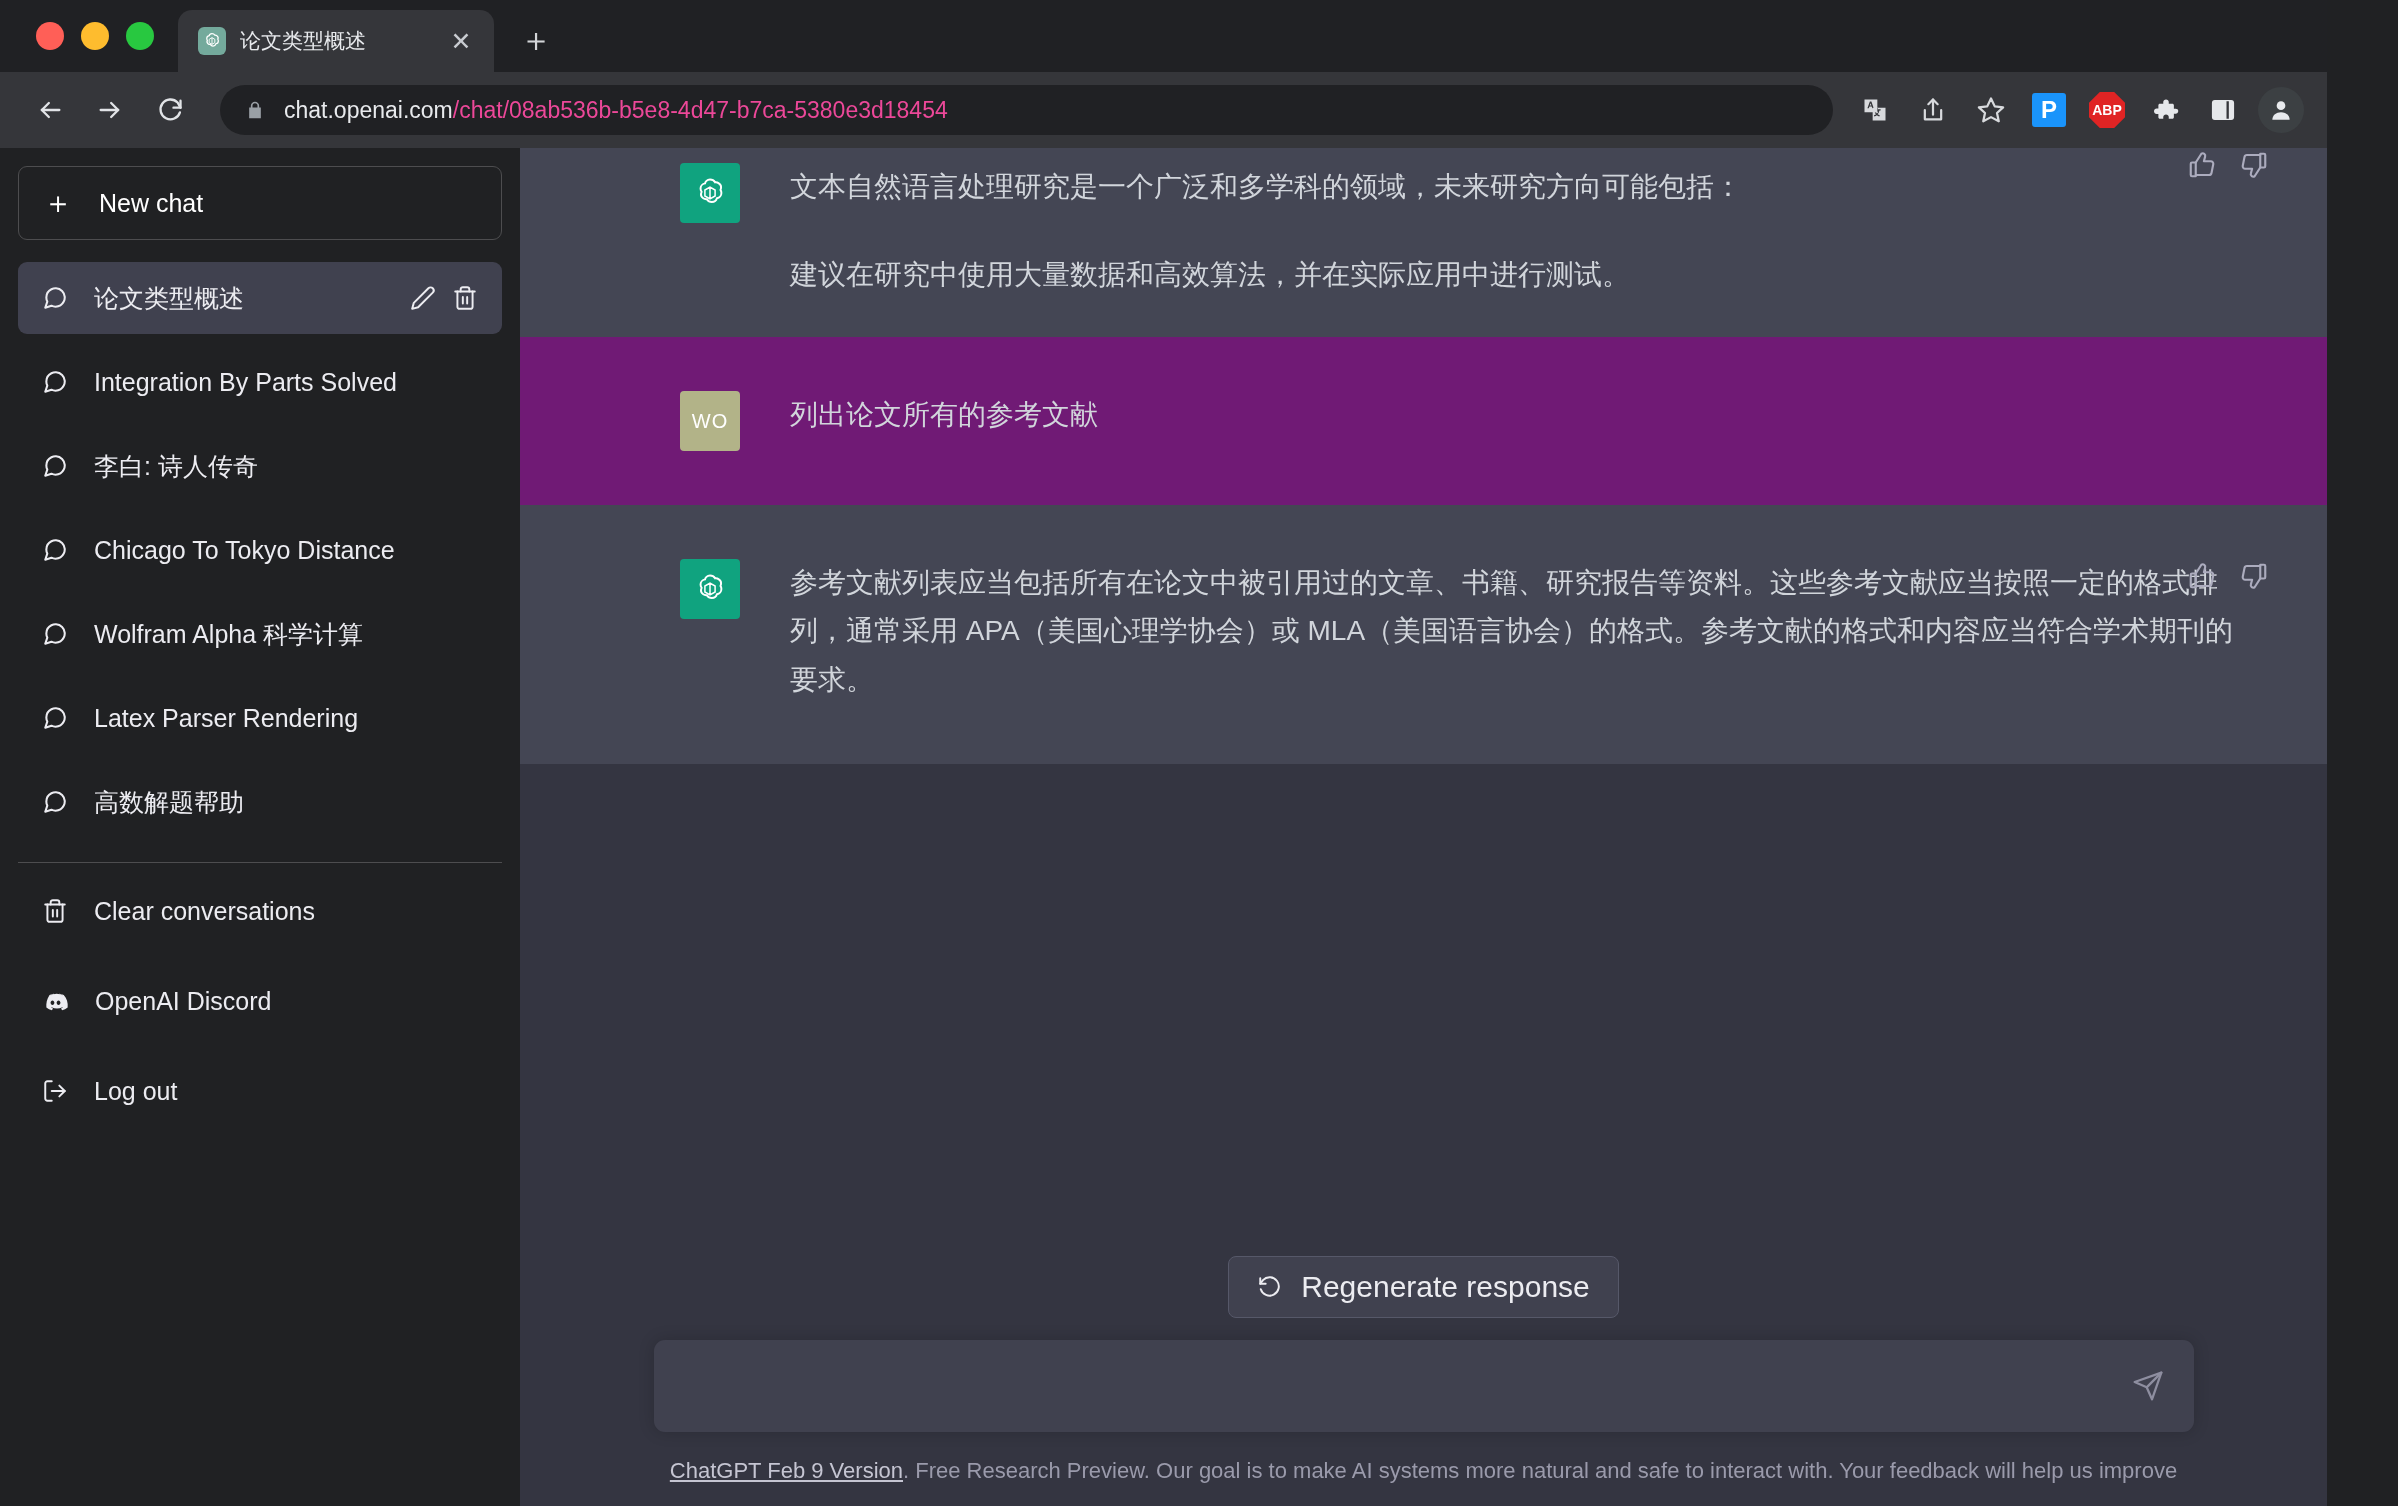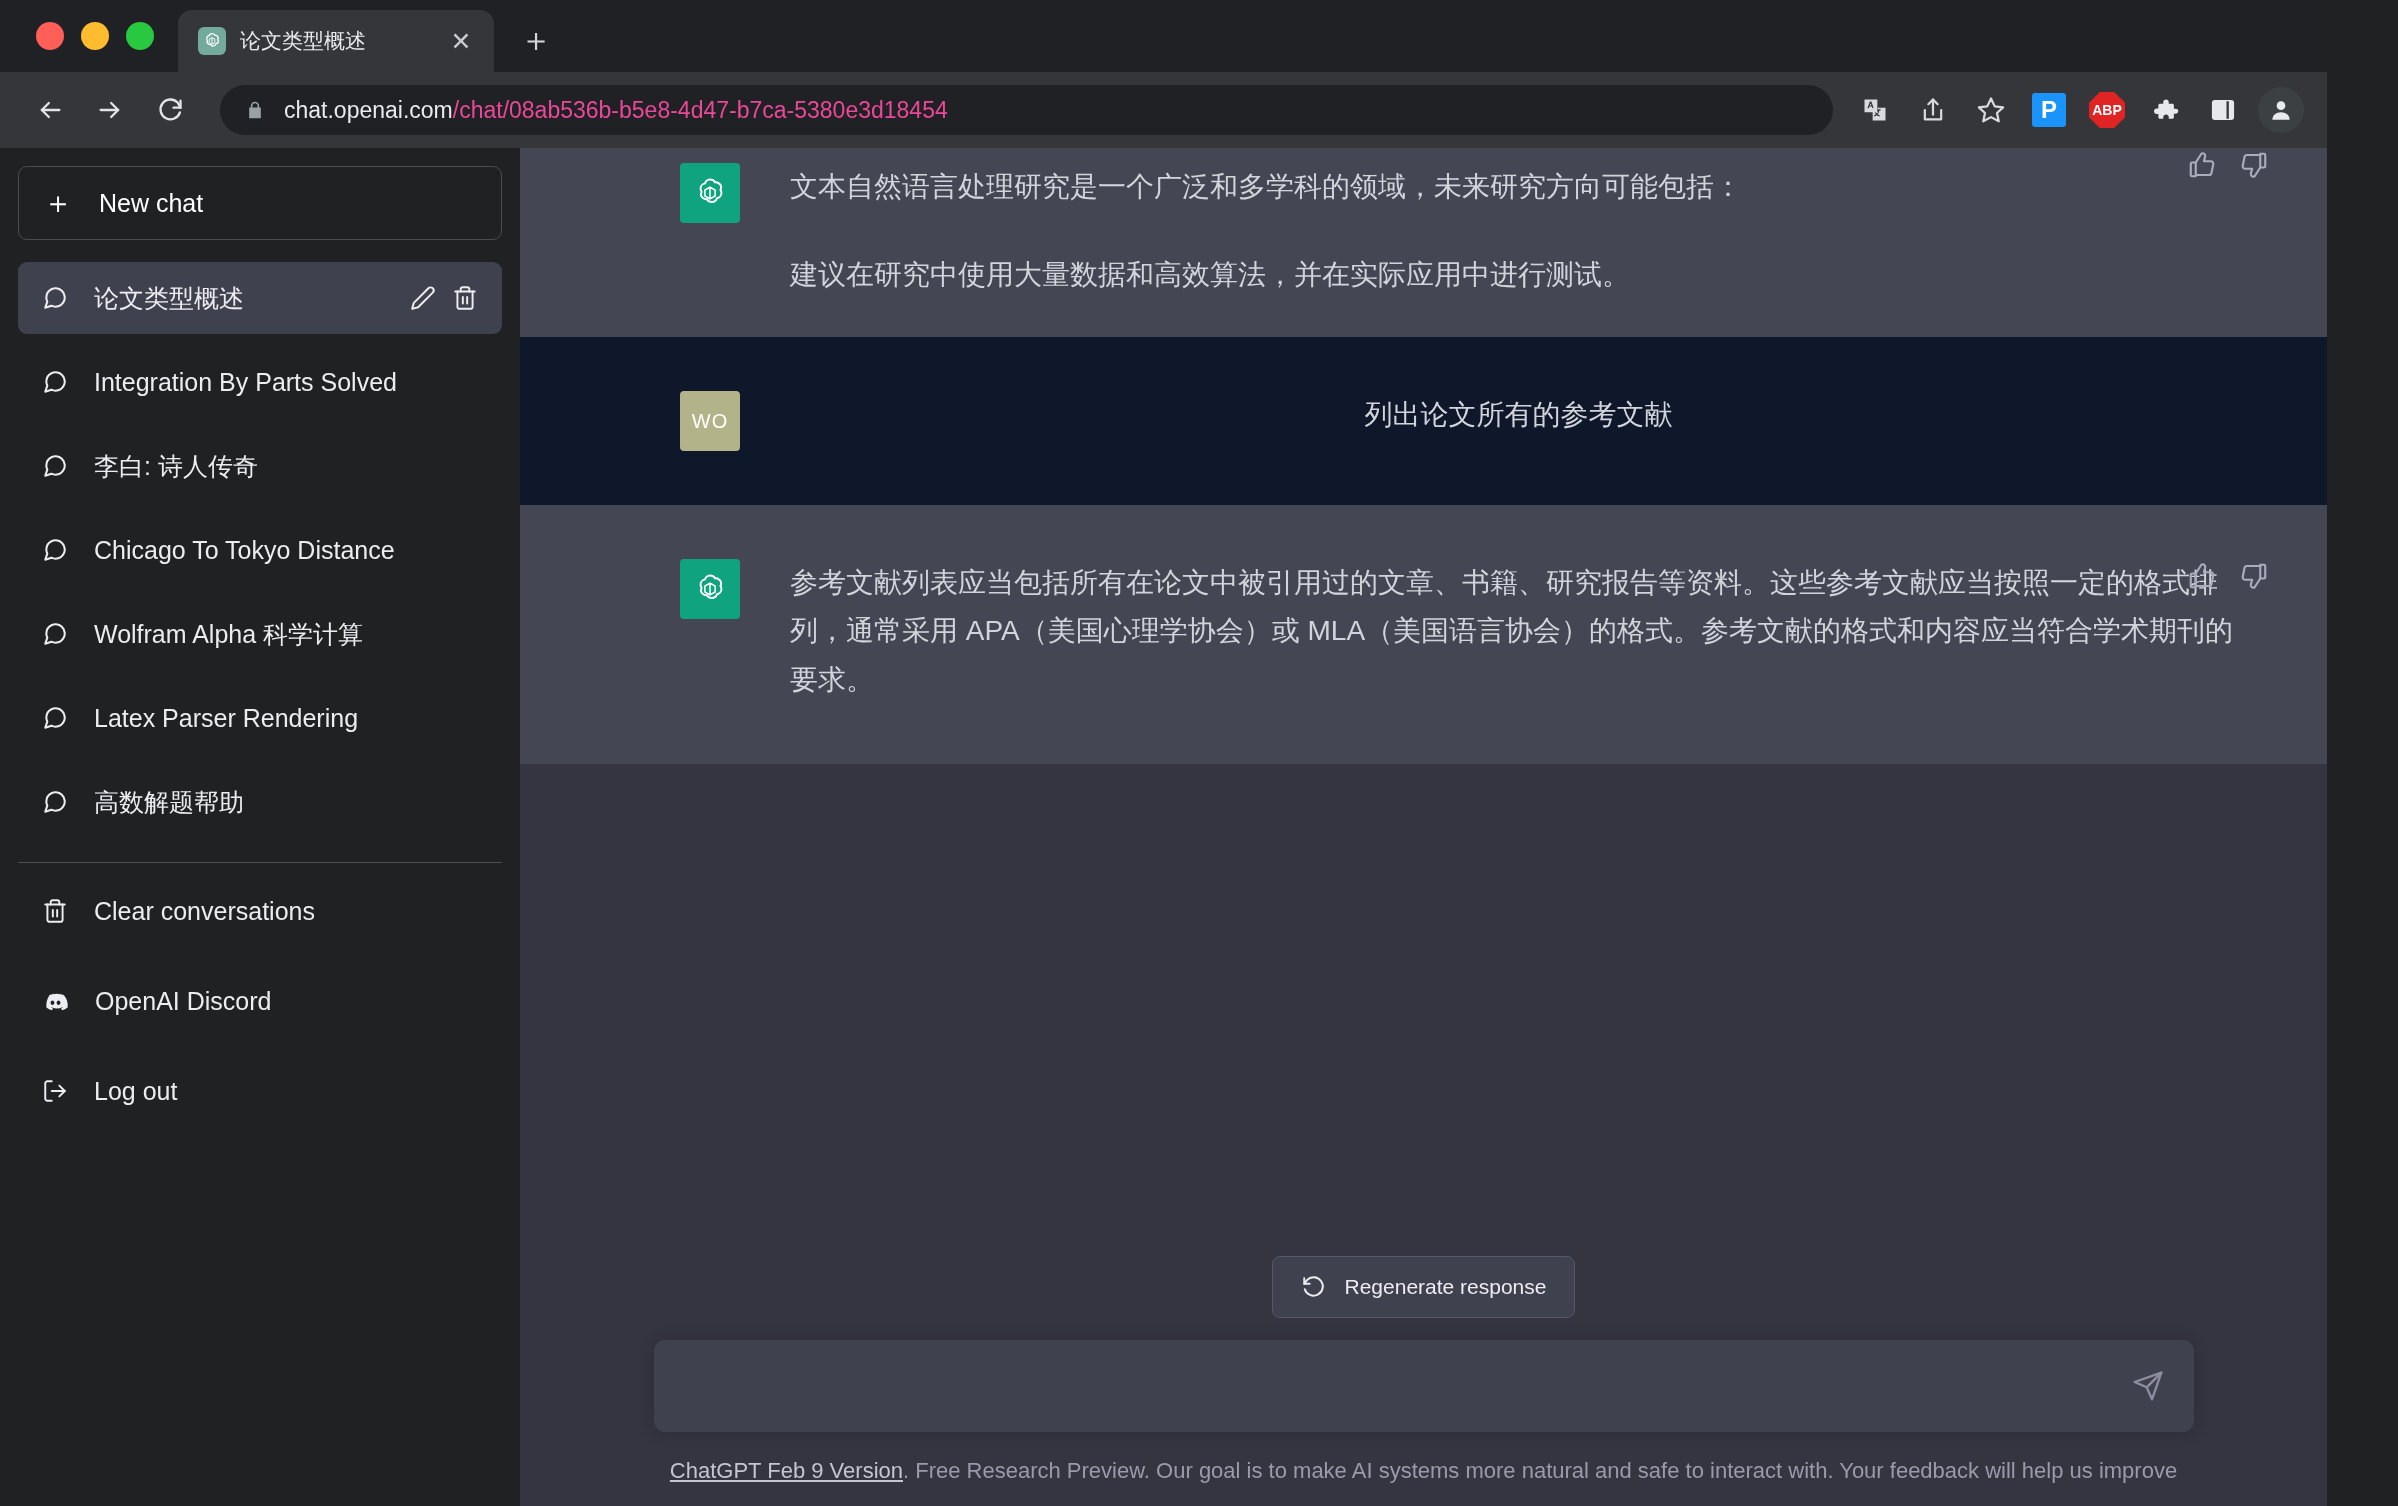--- a/index.html
+++ b/index.html
@@ -123,21 +123,21 @@
   }
 
   .icon { flex-shrink: 0; display: flex; align-items: center; justify-content: center; }
 
   
   .main { flex: 1; display: flex; flex-direction: column; min-width: 0; position: relative; }
   .thread { flex: 1; overflow: hidden; display: flex; flex-direction: column; }
 
   .msg { display: flex; justify-content: center; position: relative; width: 100%; }
   .msg.assistant { background: #444654; }
-  .msg.user { background: #0f172a; text-align: center; }
+  .msg.user { background: #701a75; }
   .msg-inner {
     width: 100%; max-width: 2060px; display: flex; gap: 50px;
     padding: 38px 80px 38px 160px;
   }
   .msg.first .msg-inner { padding-top: 15px; }
 
   .ava {
     width: 60px; height: 60px; border-radius: 4px; flex-shrink: 0;
     display: flex; align-items: center; justify-content: center;
   }
@@ -157,21 +157,21 @@
 
   
   .composer {
     flex-shrink: 0; padding: 0 0 0 0; position: relative;
     background: linear-gradient(180deg, rgba(52,53,65,0) 0%, #343541 40%);
   }
   .regen-row { display: flex; justify-content: center; padding: 34px 0 22px; }
   .regen-btn {
     border: 1px solid #565869; background: #40414f; color: #ececf1;
     border-radius: 8px; height: 62px; padding: 0 28px; display: flex;
-    align-items: center; gap: 18px; font-size: 21px;
+    align-items: center; gap: 18px; font-size: 30px;
   }
   .input-row { display: flex; justify-content: center; padding: 0 80px; }
   .input-box {
     width: 100%; max-width: 1540px; min-height: 92px; background: #40414f;
     border-radius: 11px; box-shadow: 0 0 16px rgba(0,0,0,.18);
     display: flex; align-items: center; padding: 0 58px 0 30px; position: relative;
   }
   .input-field {
     flex: 1; background: transparent; border: none; outline: none;
     color: #fff; font-size: 26px; font-family: inherit; height: 60px;

